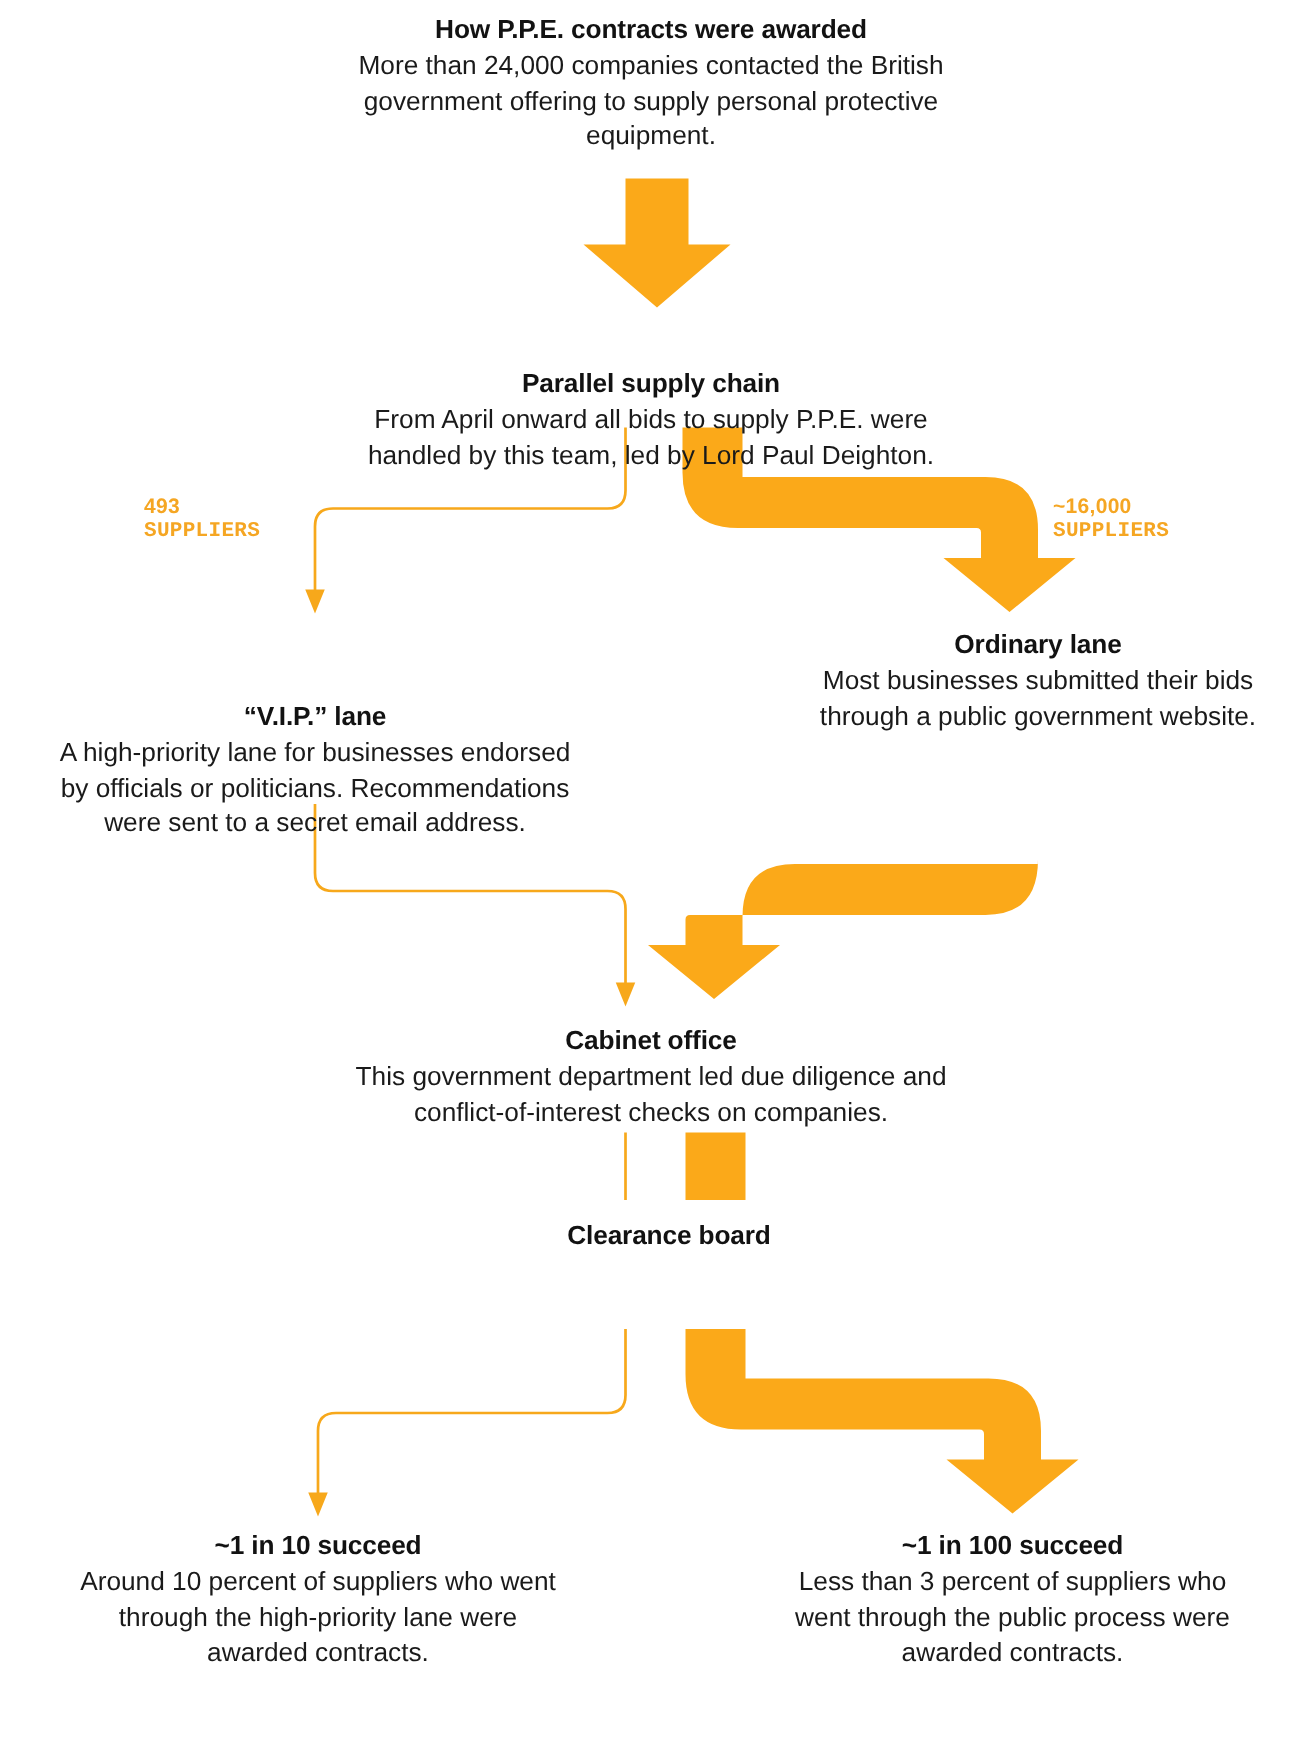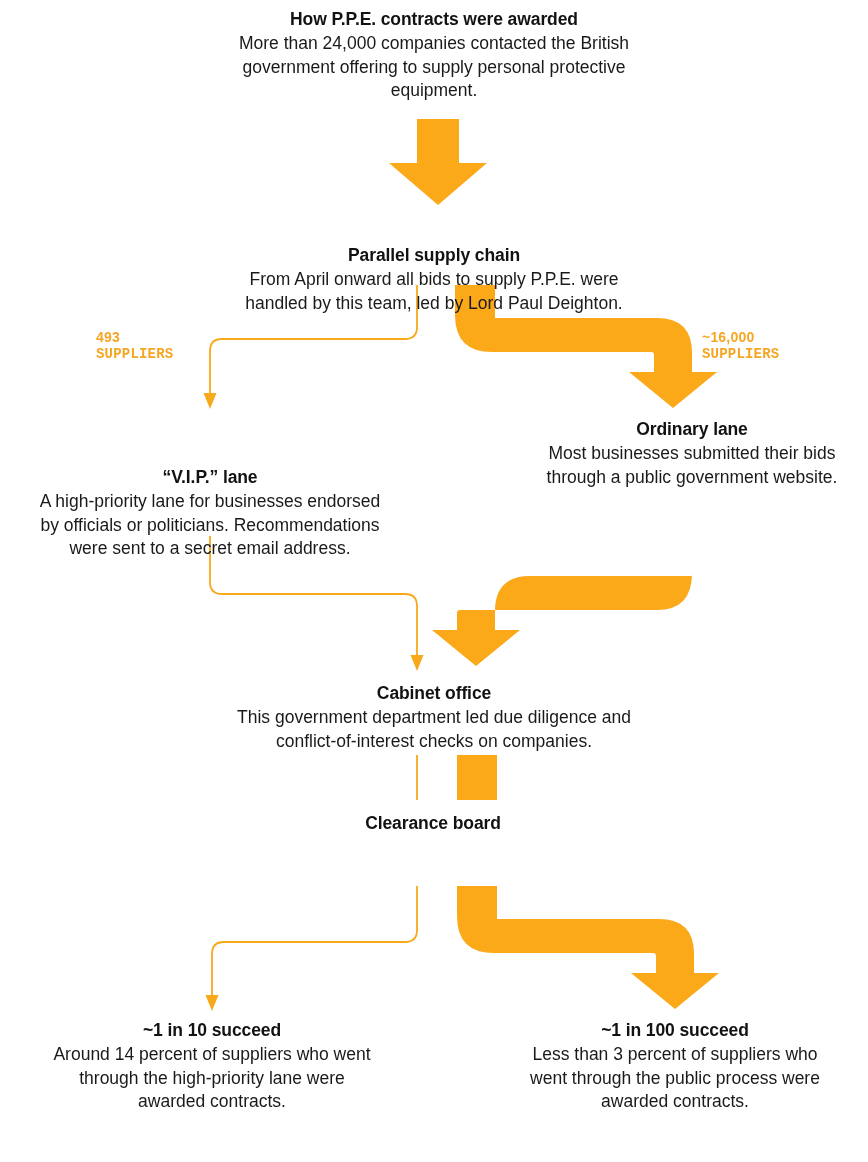--- a/index.html
+++ b/index.html
@@ -178,27 +178,27 @@
   <div class="node" style="left:537px; top:418px; width:310px;">
     <p class="title">Ordinary lane</p>
     <p class="body">Most businesses submitted their bids through a public government website.</p>
   </div>
 
   <div class="node" style="left:219px; top:682px; width:430px;">
     <p class="title">Cabinet office</p>
     <p class="body">This government department led due diligence and conflict-of-interest checks on companies.</p>
   </div>
 
-  <div class="node" style="left:218px; top:812px; width:430px;">
+  <div class="node" style="left:231px; top:812px; width:430px;">
     <p class="title">Clearance board</p>
   </div>
 
   <div class="node" style="left:52px; top:1019px; width:320px;">
     <p class="title">~1 in 10 succeed</p>
-    <p class="body">Around 14 percent of suppliers who went through the high-priority lane were awarded contracts.</p>
+    <p class="body">Around 10 percent of suppliers who went through the high-priority lane were awarded contracts.</p>
   </div>
 
   <div class="node" style="left:515px; top:1019px; width:320px;">
     <p class="title">~1 in 100 succeed</p>
     <p class="body">Less than 3 percent of suppliers who went through the public process were awarded contracts.</p>
   </div>
 
   <div class="source">Source: National Audit Office Report.</div>
 
 </div>

